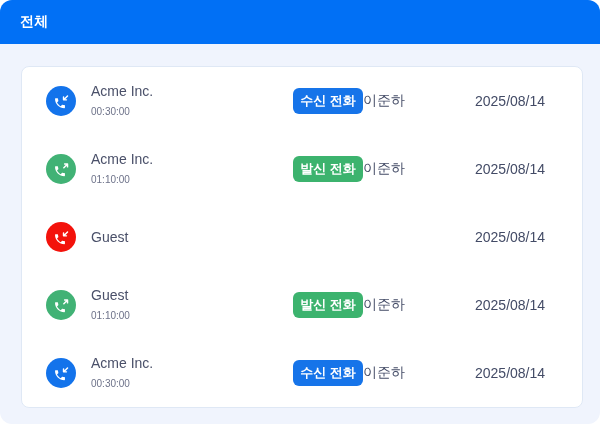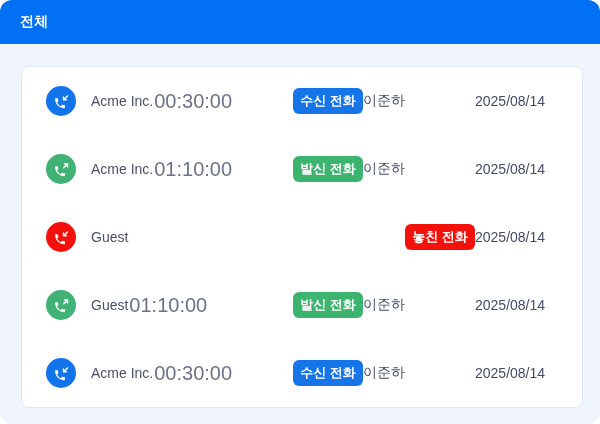--- a/index.html
+++ b/index.html
@@ -43,23 +43,23 @@
     display:flex; align-items:center; justify-content:center;
     flex-shrink:0;
   }
   .call-icon[data-type="incoming"] { background:var(--incoming,#1373EB); }
   .call-icon[data-type="outgoing"] { background:var(--outgoing,#41B275); }
   .call-icon[data-type="missed"]   { background:var(--missed,#F3120B); }
   .call-icon svg .arrow-in, .call-icon svg .arrow-out { display:none; }
   .call-icon[data-type="incoming"] svg .arrow-in { display:block; }
   .call-icon[data-type="missed"]   svg .arrow-in { display:block; }
   .call-icon[data-type="outgoing"] svg .arrow-out { display:block; }
-  .caller-info { display:flex; gap:1px; }
+  .caller-info { display:flex; flex-direction:column; gap:1px; }
   .caller-name { font-size:14px; line-height:19px; font-weight:500; color:#4A5069; }
-  .caller-duration { font-size:20px; line-height:19px; font-weight:400; color:#6D7289; }
+  .caller-duration { font-size:10px; line-height:19px; font-weight:400; color:#6D7289; }
   .badge-col { width:70px; flex-shrink:0; }
   .badge {
     display:block; height:26px; line-height:26px;
     border-radius:6px; text-align:center;
     color:#ffffff; font-size:13px; font-weight:700;
     white-space:nowrap;
   }
   .badge[data-type="incoming"] { background:var(--incoming_badge,#1674E9); }
   .badge[data-type="outgoing"] { background:var(--outgoing_badge,#3CB36E); }
   .badge[data-type="missed"]   { background:var(--missed_badge,#F3120B); }
@@ -132,23 +132,20 @@
           <svg viewBox="0 0 24 24" width="17" height="17" aria-hidden="true">
             <path class="phone" fill="#fff" transform="translate(0.5 5) scale(0.78)" d="M6.62 10.79c1.44 2.83 3.76 5.14 6.59 6.59l2.2-2.2c.27-.27.67-.36 1.02-.24 1.12.37 2.33.57 3.57.57.55 0 1 .45 1 1V20c0 .55-.45 1-1 1-9.39 0-17-7.61-17-17 0-.55.45-1 1-1h3.5c.55 0 1 .45 1 1 0 1.25.2 2.45.57 3.57.11.35.03.74-.25 1.02l-2.2 2.2z"></path>
             <path class="arrow-in" d="M20.5 4.2l-5.2 5.2M14.9 5.6v4.1h4.1" stroke="#fff" stroke-width="2.1" fill="none" stroke-linecap="round" stroke-linejoin="round"></path>
             <path class="arrow-out" d="M15.3 9.4l5.2-5.2M16.4 4.2h4.1v4.1" stroke="#fff" stroke-width="2.1" fill="none" stroke-linecap="round" stroke-linejoin="round"></path>
           </svg>
         </span>
         <span class="caller-info">
           <span class="caller-name">Guest</span>
         </span>
       </div>
-      <div class="badge-col">
-        <span class="badge" data-type="missed">놓친 전화</span>
-      </div>
       <div class="date-col">2025/08/14</div>
     </div>
 
     <div class="row">
       <div class="caller">
         <span class="call-icon" data-type="outgoing">
           <svg viewBox="0 0 24 24" width="17" height="17" aria-hidden="true">
             <path class="phone" fill="#fff" transform="translate(0.5 5) scale(0.78)" d="M6.62 10.79c1.44 2.83 3.76 5.14 6.59 6.59l2.2-2.2c.27-.27.67-.36 1.02-.24 1.12.37 2.33.57 3.57.57.55 0 1 .45 1 1V20c0 .55-.45 1-1 1-9.39 0-17-7.61-17-17 0-.55.45-1 1-1h3.5c.55 0 1 .45 1 1 0 1.25.2 2.45.57 3.57.11.35.03.74-.25 1.02l-2.2 2.2z"></path>
             <path class="arrow-in" d="M20.5 4.2l-5.2 5.2M14.9 5.6v4.1h4.1" stroke="#fff" stroke-width="2.1" fill="none" stroke-linecap="round" stroke-linejoin="round"></path>
             <path class="arrow-out" d="M15.3 9.4l5.2-5.2M16.4 4.2h4.1v4.1" stroke="#fff" stroke-width="2.1" fill="none" stroke-linecap="round" stroke-linejoin="round"></path>

